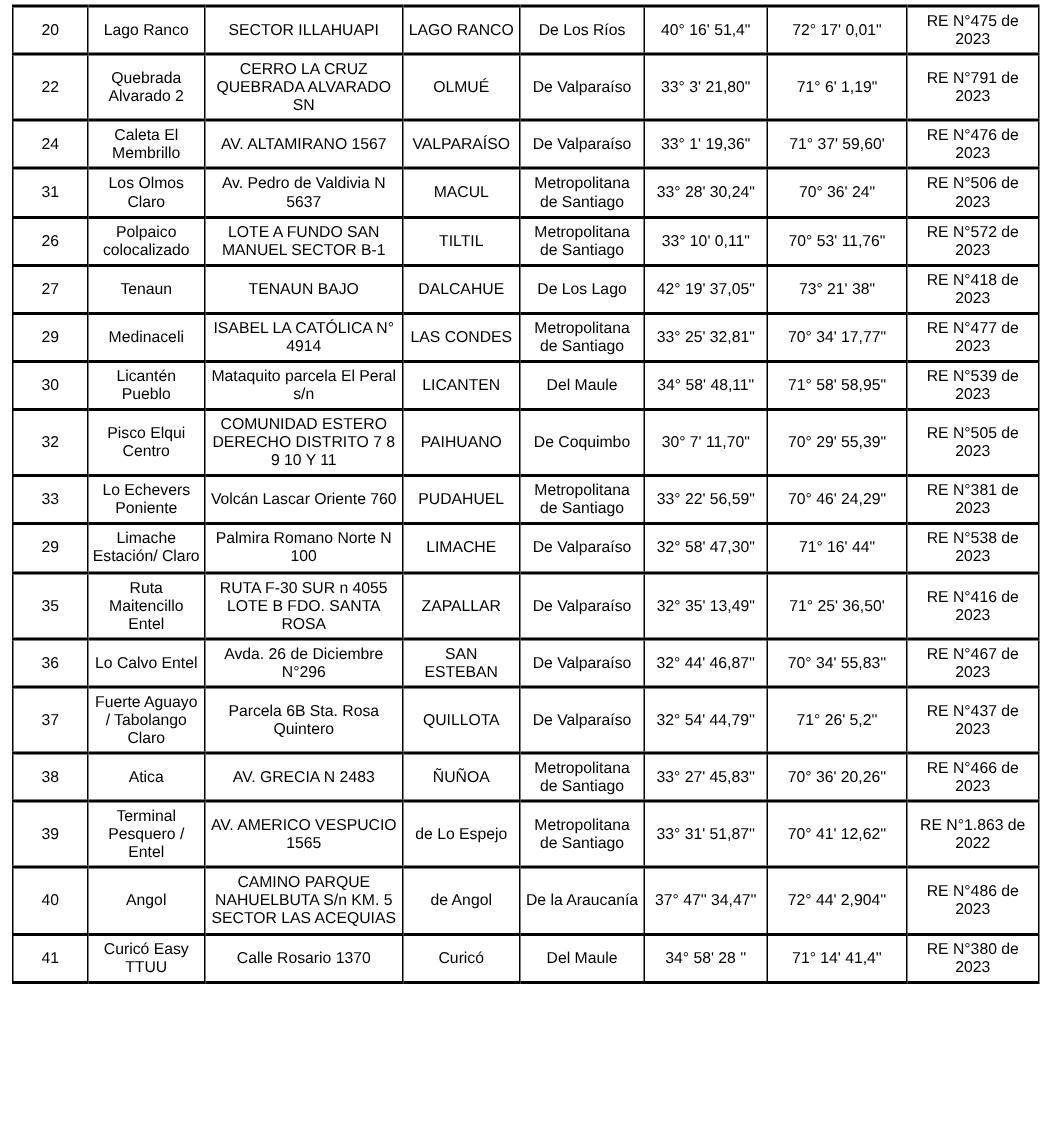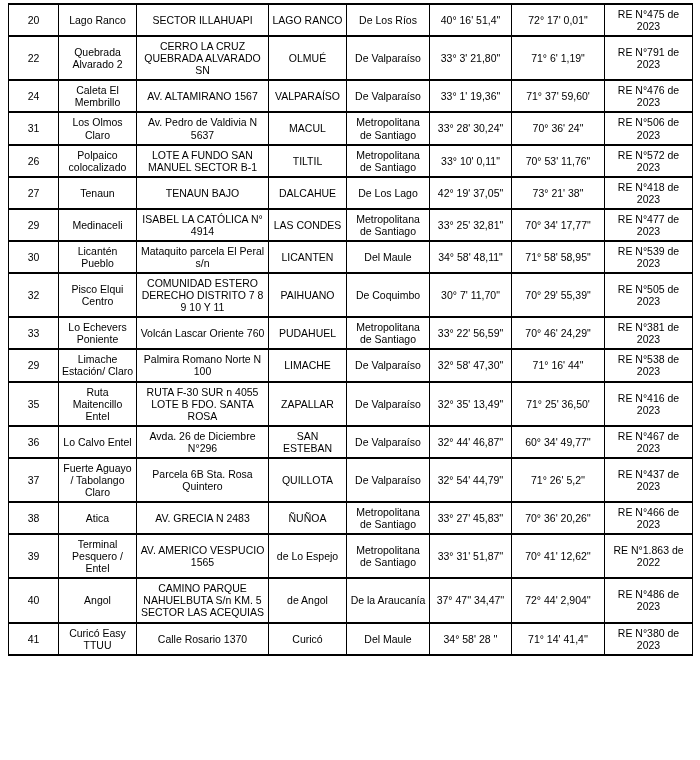--- a/index.html
+++ b/index.html
@@ -178,21 +178,21 @@
           <td>71° 25' 36,50'</td>
           <td>RE N°416 de 2023</td>
         </tr>
         <tr>
           <td>36</td>
           <td>Lo Calvo Entel</td>
           <td>Avda. 26 de Diciembre N°296</td>
           <td>SAN ESTEBAN</td>
           <td>De Valparaíso</td>
           <td>32° 44' 46,87''</td>
-          <td>60° 34' 49,77''</td>
+          <td>70° 34' 55,83''</td>
           <td>RE N°467 de 2023</td>
         </tr>
         <tr>
           <td>37</td>
           <td>Fuerte Aguayo / Tabolango Claro</td>
           <td>Parcela 6B Sta. Rosa Quintero</td>
           <td>QUILLOTA</td>
           <td>De Valparaíso</td>
           <td>32° 54' 44,79''</td>
           <td>71° 26' 5,2''</td>

